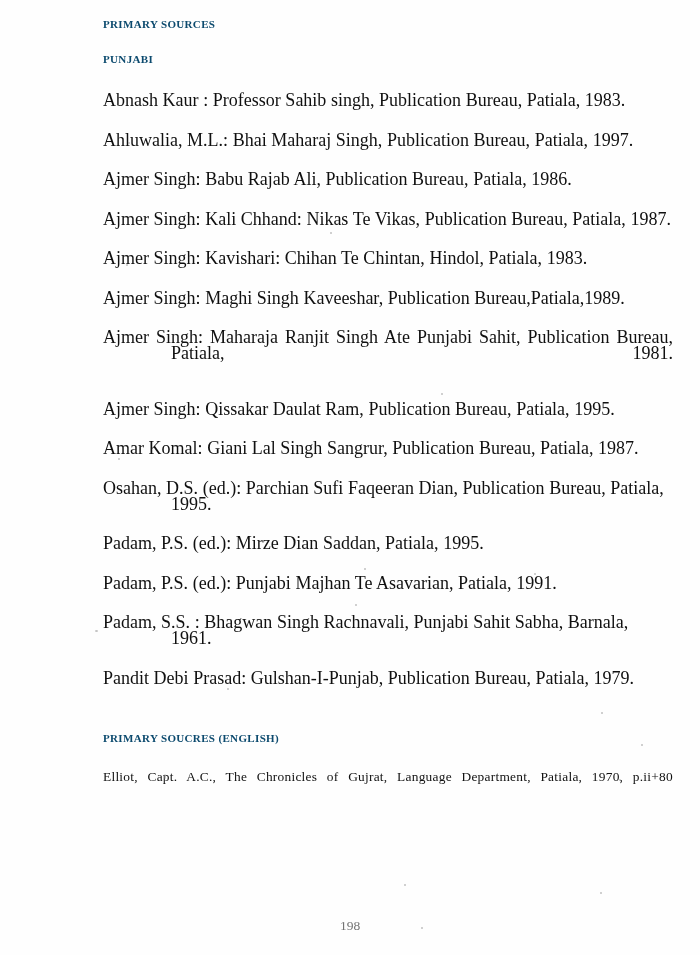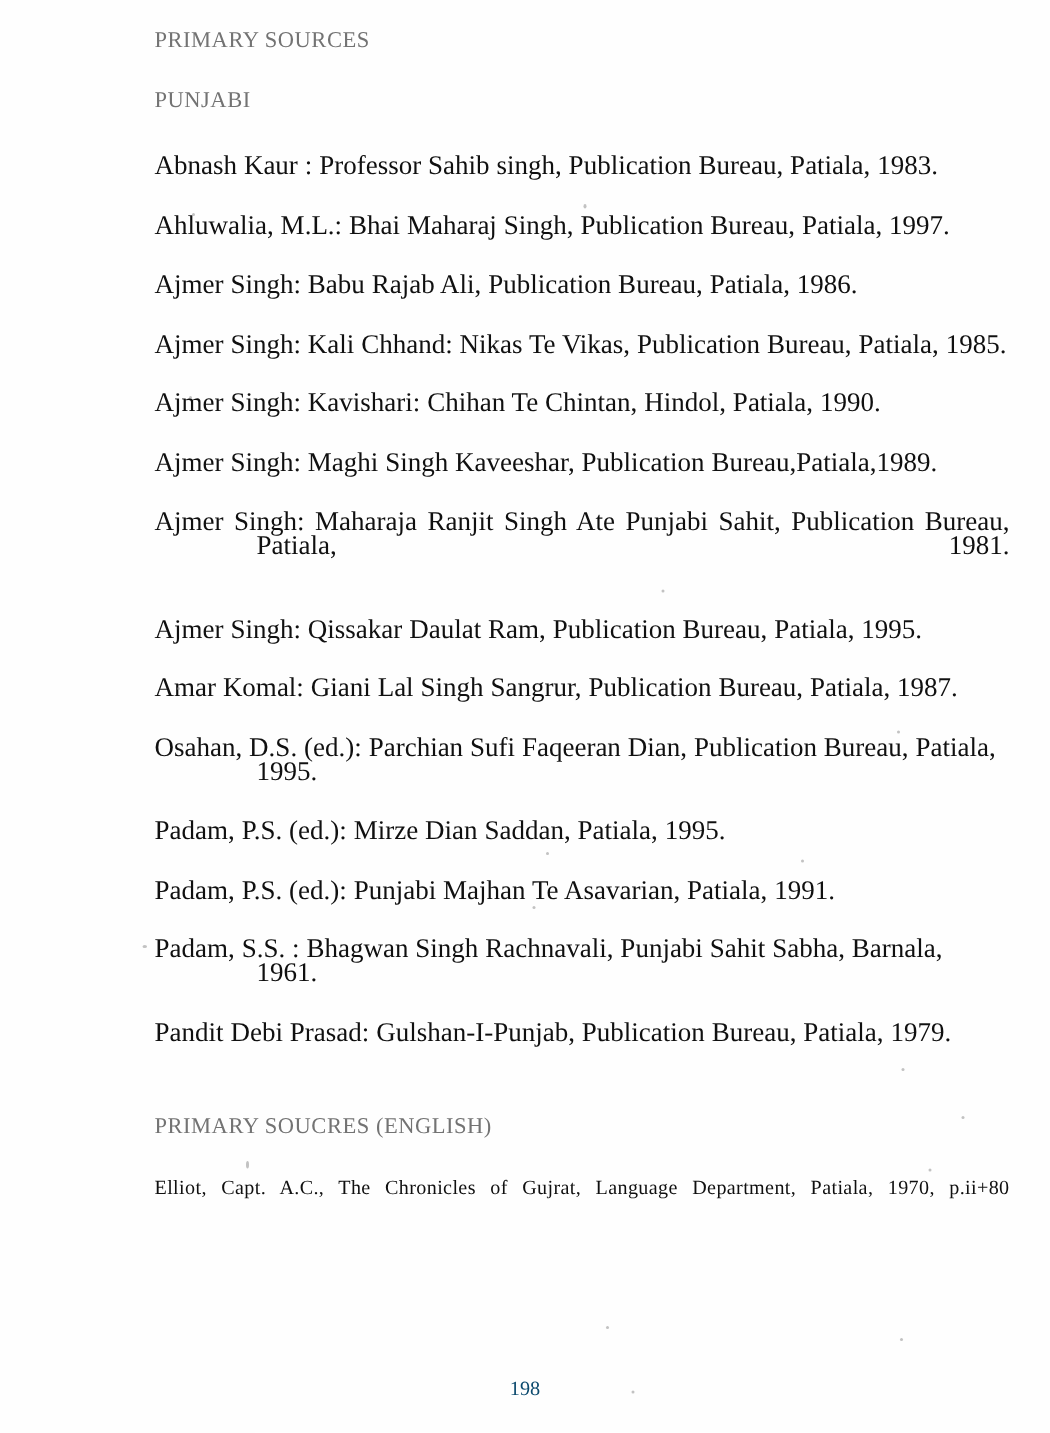--- a/index.html
+++ b/index.html
@@ -26,24 +26,24 @@
   .content {
     position: absolute;
     left: 103px;
     top: 18px;
     width: 570px;
   }
 
   
   .heading {
     font-family: "Liberation Serif", serif;
-    font-weight: normal;
-    font-size: 15px;
+    font-weight: bold;
+    font-size: 11px;
     letter-spacing: 0.35px;
-    color: #737373;
+    color: #0c4a6e;
     margin: 0;
     line-height: 1.2;
   }
   .heading-primary-sources { margin-bottom: 22px; }
   .heading-punjabi { margin-bottom: 26px; }
   .heading-english {
     margin-top: 0;
     margin-bottom: 23px;
   }
 
@@ -84,21 +84,21 @@
 
   
   .folio {
     position: absolute;
     left: 0;
     top: 918px;
     width: 700px;
     text-align: center;
     font-family: "Liberation Serif", serif;
     font-size: 13.5px;
-    color: #0c4a6e;
+    color: #737373;
   }
 
   
   .speck {
     position: absolute;
     background: #8f8f8f;
     border-radius: 50%;
     opacity: 0.55;
     pointer-events: none;
   }
@@ -111,22 +111,22 @@
   <div class="content">
 
     <h1 class="heading heading-primary-sources">PRIMARY SOURCES</h1>
 
     <h2 class="heading heading-punjabi">PUNJABI</h2>
 
     <div class="group-punjabi">
       <p class="entry">Abnash Kaur : Professor Sahib singh, Publication Bureau, Patiala, 1983.</p>
       <p class="entry">Ahluwalia, M.L.: Bhai Maharaj Singh, Publication Bureau, Patiala, 1997.</p>
       <p class="entry">Ajmer Singh: Babu Rajab Ali, Publication Bureau, Patiala, 1986.</p>
-      <p class="entry">Ajmer Singh: Kali Chhand: Nikas Te Vikas, Publication Bureau, Patiala, 1985.</p>
-      <p class="entry">Ajmer Singh: Kavishari: Chihan Te Chintan, Hindol, Patiala, 1990.</p>
+      <p class="entry">Ajmer Singh: Kali Chhand: Nikas Te Vikas, Publication Bureau, Patiala, 1987.</p>
+      <p class="entry">Ajmer Singh: Kavishari: Chihan Te Chintan, Hindol, Patiala, 1983.</p>
       <p class="entry">Ajmer Singh: Maghi Singh Kaveeshar, Publication Bureau,Patiala,1989.</p>
       <p class="entry justified">Ajmer Singh: Maharaja Ranjit Singh Ate Punjabi Sahit, Publication Bureau, Patiala, 1981.</p>
       <p class="entry">Ajmer Singh: Qissakar Daulat Ram, Publication Bureau, Patiala, 1995.</p>
       <p class="entry">Amar Komal: Giani Lal Singh Sangrur, Publication Bureau, Patiala, 1987.</p>
       <p class="entry">Osahan, D.S. (ed.): Parchian Sufi Faqeeran Dian, Publication Bureau, Patiala, 1995.</p>
       <p class="entry">Padam, P.S. (ed.): Mirze Dian Saddan, Patiala, 1995.</p>
       <p class="entry">Padam, P.S. (ed.): Punjabi Majhan Te Asavarian, Patiala, 1991.</p>
       <p class="entry">Padam, S.S. : Bhagwan Singh Rachnavali, Punjabi Sahit Sabha, Barnala, 1961.</p>
       <p class="entry entry-last">Pandit Debi Prasad: Gulshan-I-Punjab, Publication Bureau, Patiala, 1979.</p>
     </div>

